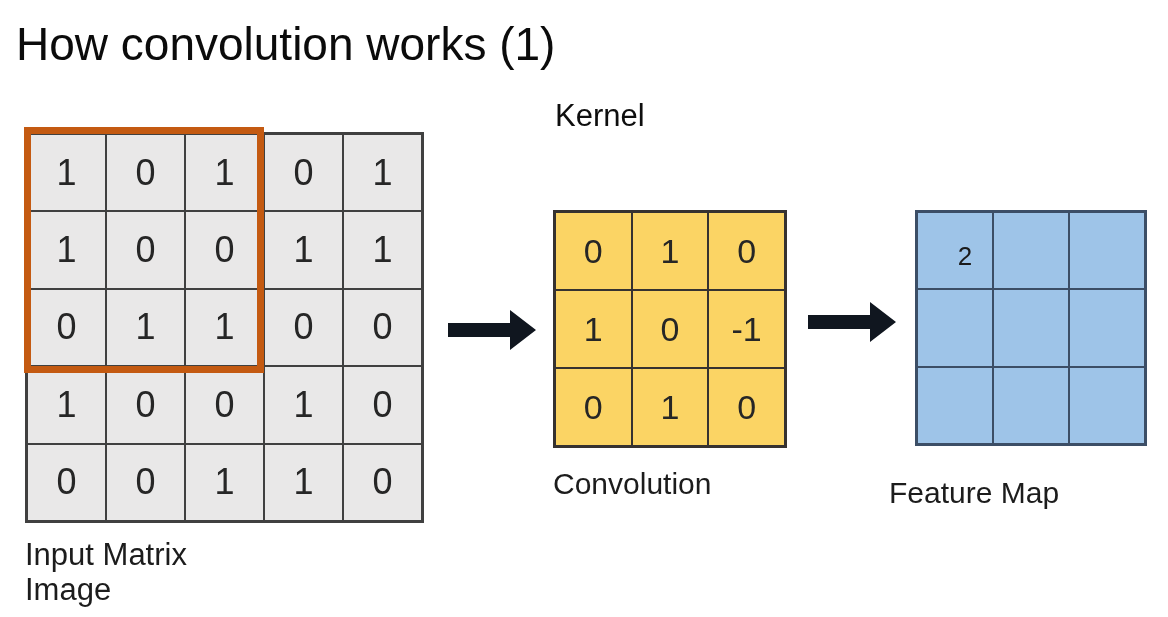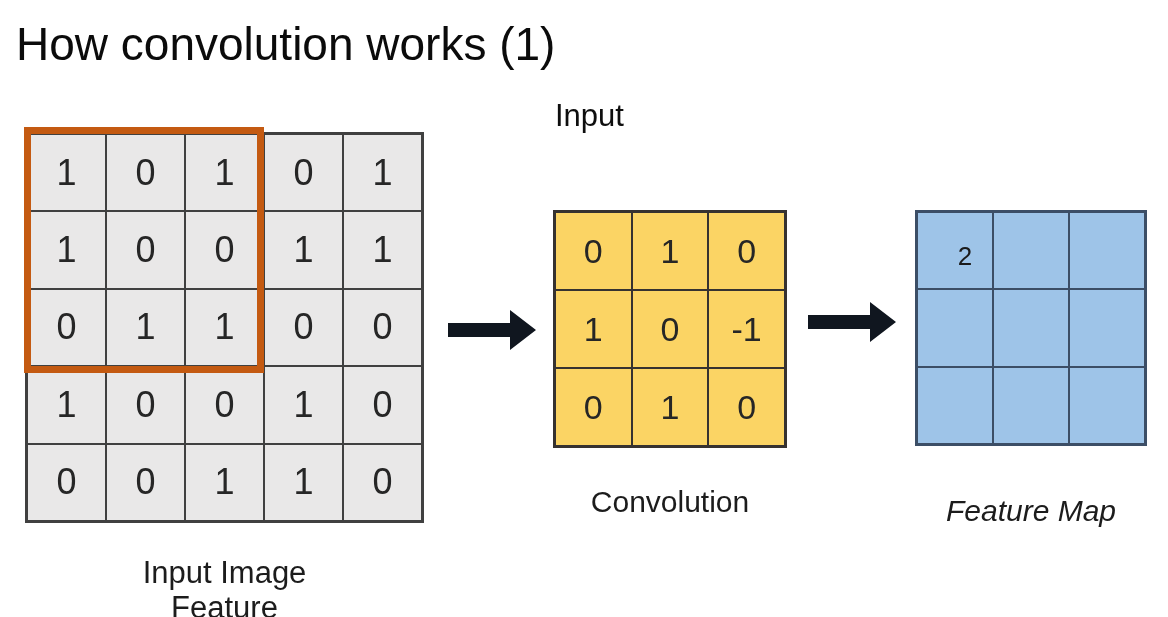--- a/index.html
+++ b/index.html
@@ -53,23 +53,23 @@
   .feature-grid .cell{
     background:var(--feature-cell);border:1px solid var(--feature-line);
     font-size:26px;color:#1a1a1a;
   }
   .feature-grid .cell:nth-child(1){padding-left:20px;padding-top:12px;}
   .kernel-heading{
     position:absolute;left:555px;top:98px;font-size:31px;line-height:35px;
     color:#0e0e0e;white-space:nowrap;
   }
   .kernel-heading span{display:block;}
-  .caption{position:absolute;text-align:center;font-size:30px;color:#1c1c1c;margin-top:18px;}
+  .caption{position:absolute;font-size:30px;color:#1c1c1c;}
   .caption-convolution{left:553px;width:234px;top:467px;}
-  .caption-feature{left:915px;width:232px;top:476px;font-style:italic;}
+  .caption-feature{left:889px;width:232px;top:476px;}
   .caption-input{left:25px;width:399px;top:537px;font-size:31px;line-height:35px;}
   .caption-input span{display:block;}
   .arrow{position:absolute;width:92px;height:44px;}
   .arrow svg{display:block;width:100%;height:100%;}
   .arrow polygon{fill:var(--arrow);}
   .arrow-1{left:446px;top:308px;}
   .arrow-2{left:806px;top:300px;}
 </style>
 </head>
 <body>
@@ -102,32 +102,32 @@
     <div class="cell">0</div>
     <div class="cell">0</div>
     <div class="cell">1</div>
     <div class="cell">1</div>
     <div class="cell">0</div>
   </div>
 
   <div class="highlight-box"></div>
 
   <div class="caption caption-input">
-    <span>Input Image</span>
-    <span>Feature</span>
+    <span>Input Matrix</span>
+    <span>Image</span>
   </div>
 
   <div class="arrow arrow-1">
     <svg viewBox="0 0 92 44">
       <polygon points="2,15 64,15 64,2 90,22 64,42 64,29 2,29"></polygon>
     </svg>
   </div>
 
   <div class="kernel-heading">
-    <span>Input</span>
+    <span>Kernel</span>
   </div>
 
   <div class="grid kernel-grid">
     <div class="cell">0</div>
     <div class="cell">1</div>
     <div class="cell">0</div>
     <div class="cell">1</div>
     <div class="cell">0</div>
     <div class="cell">-1</div>
     <div class="cell">0</div>

